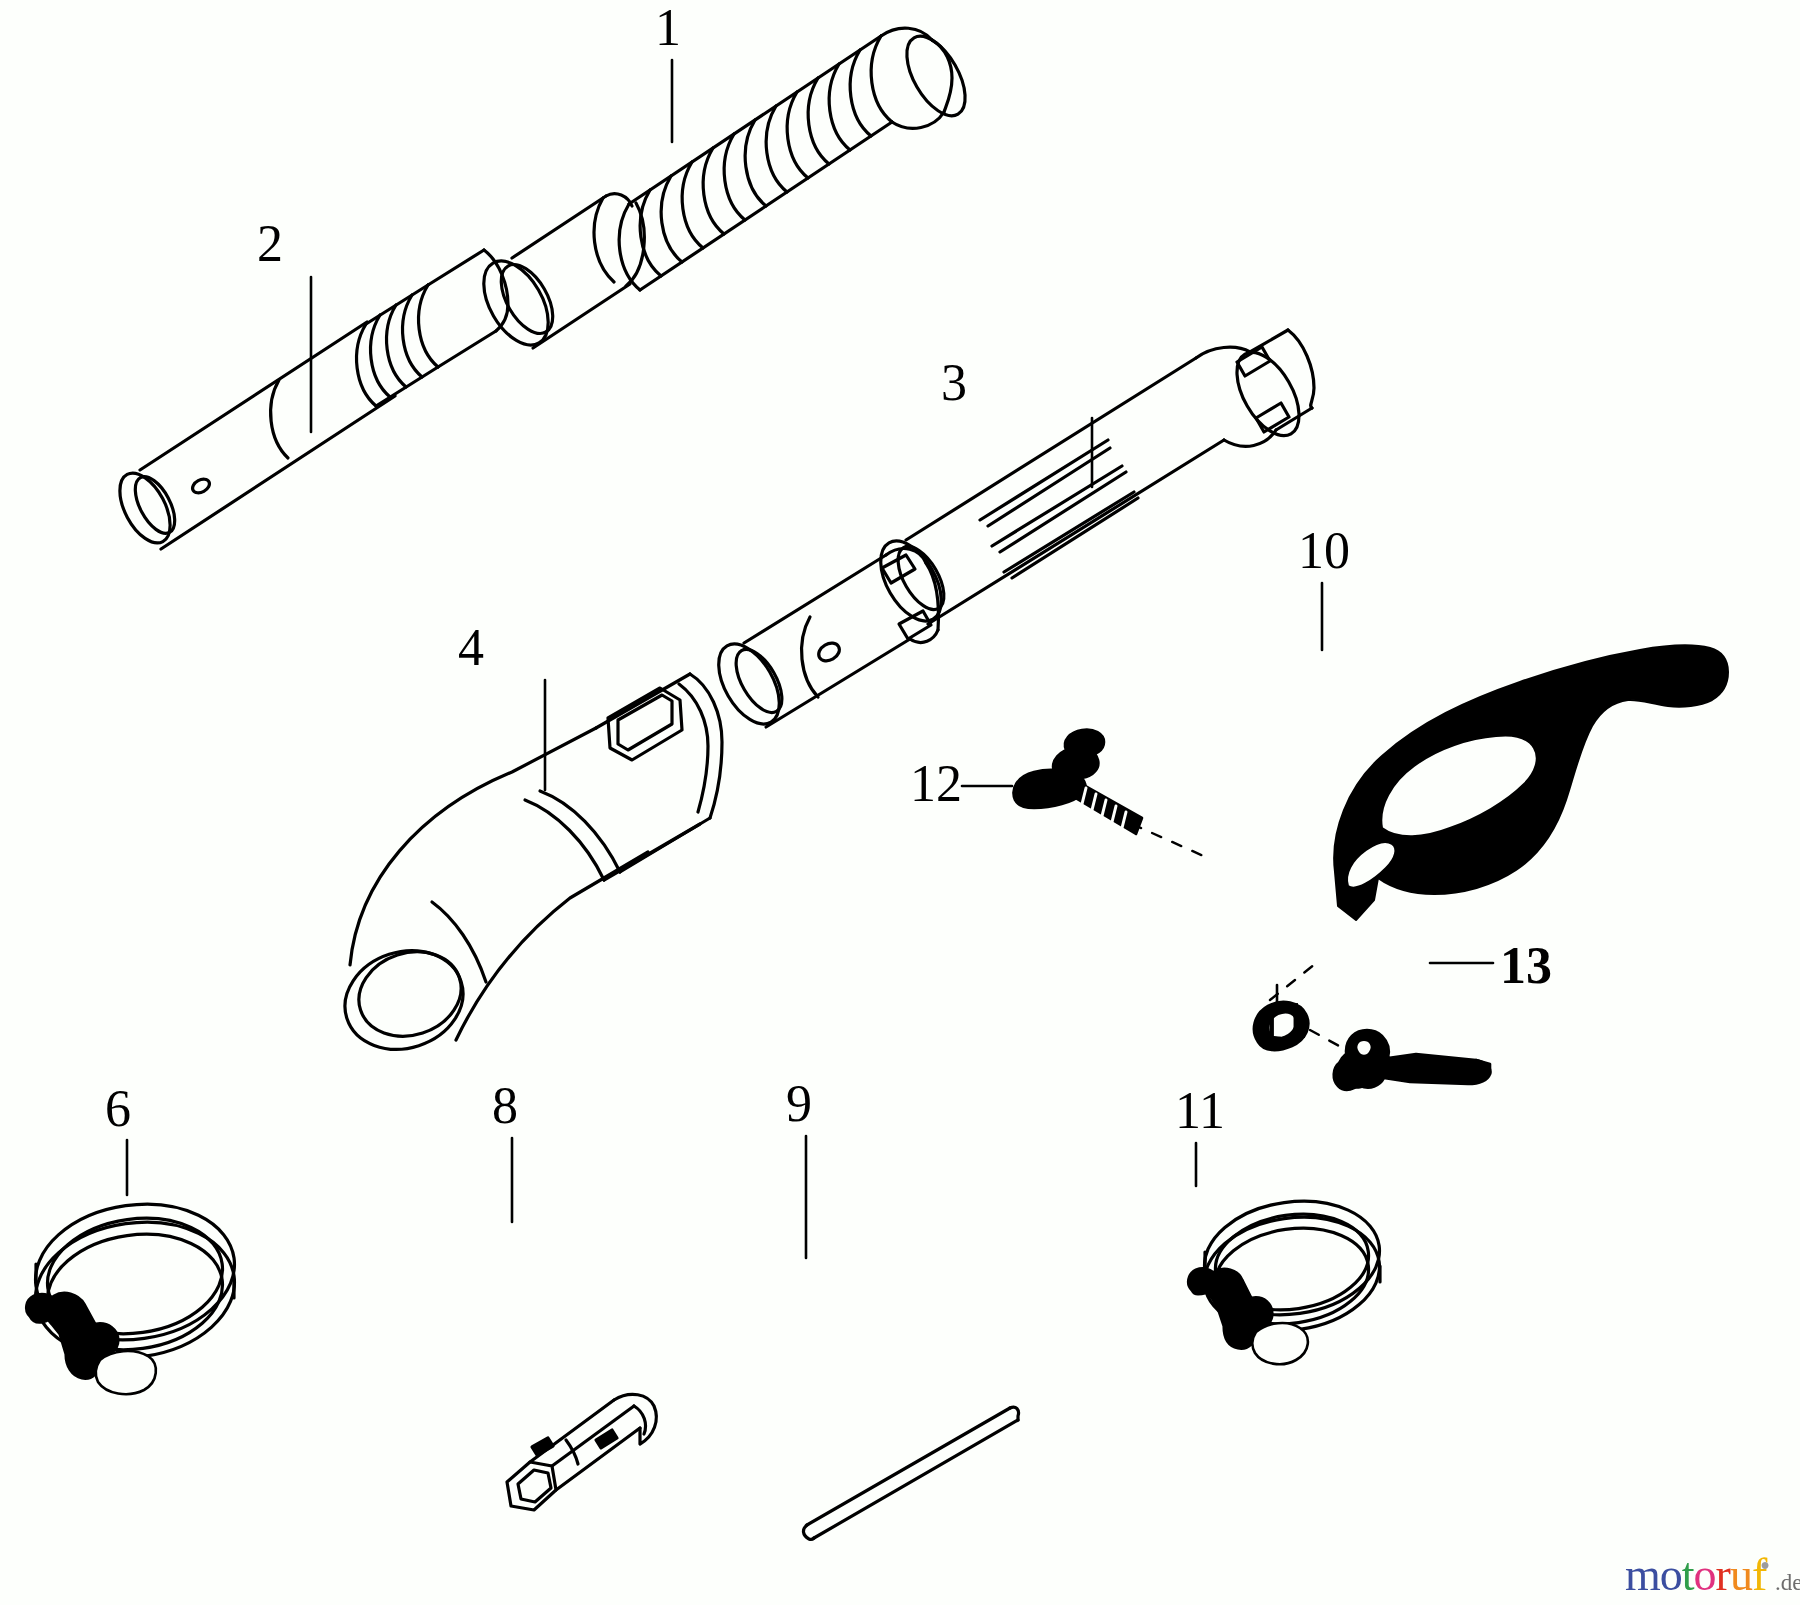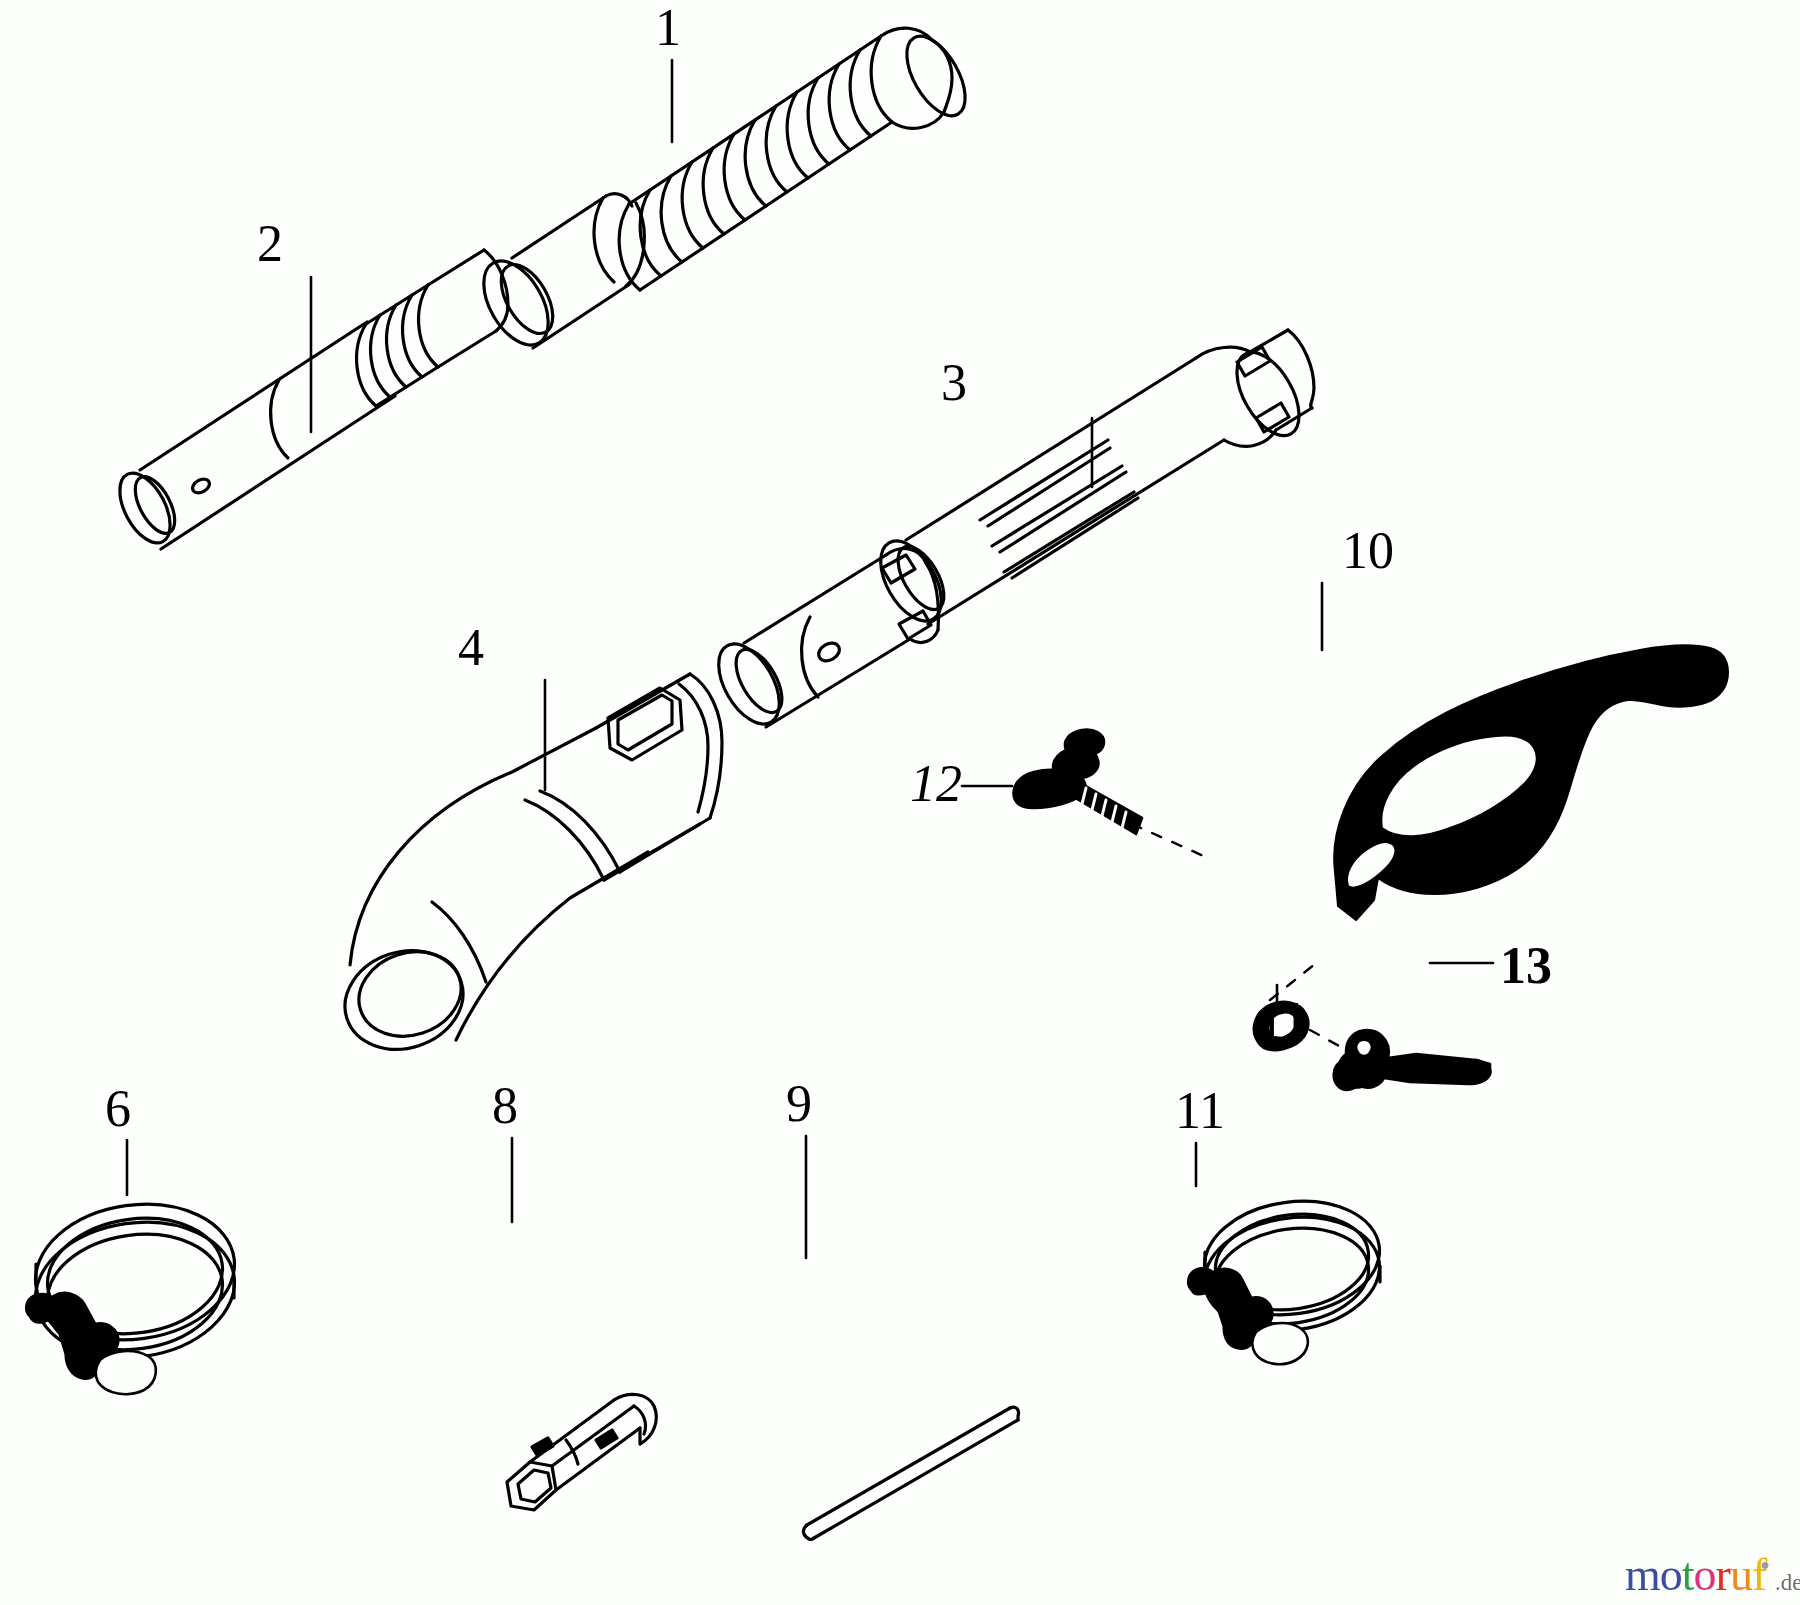--- a/index.html
+++ b/index.html
@@ -388,23 +388,23 @@
     </g>
   </svg>
 
   <div class="callout-num" style="left:655px; top:2px;">1</div>
   <div class="callout-num" style="left:257px; top:218px;">2</div>
   <div class="callout-num" style="left:941px; top:357px;">3</div>
   <div class="callout-num" style="left:458px; top:622px;">4</div>
   <div class="callout-num" style="left:105px; top:1083px;">6</div>
   <div class="callout-num" style="left:492px; top:1080px;">8</div>
   <div class="callout-num" style="left:786px; top:1078px;">9</div>
-  <div class="callout-num" style="left:1298px; top:525px;margin-left:44px;">10</div>
+  <div class="callout-num" style="left:1298px; top:525px;">10</div>
   <div class="callout-num" style="left:1175px; top:1085px;">11</div>
-  <div class="callout-num" style="left:910px; top:758px;font-style:italic;">12</div>
+  <div class="callout-num" style="left:910px; top:758px;">12</div>
   <div class="callout-num" style="left:1500px; top:940px;font-weight:bold;">13</div>
   <div class="callout-num" style="left:1258px; top:995px;">11</div>
 
   <div id="brand-logo">
     <span style="color:#3b4ea0">m</span><span style="color:#3b4ea0">o</span><span style="color:#2f9e4a">t</span><span style="color:#e0317f">o</span><span style="color:#e03020">r</span><span style="color:#f08a1e">u</span><span style="color:#f2b705">f</span><span class="dot">●</span><span class="sfx">.de</span>
   </div>
 
 </div>
 
 </body></html>

